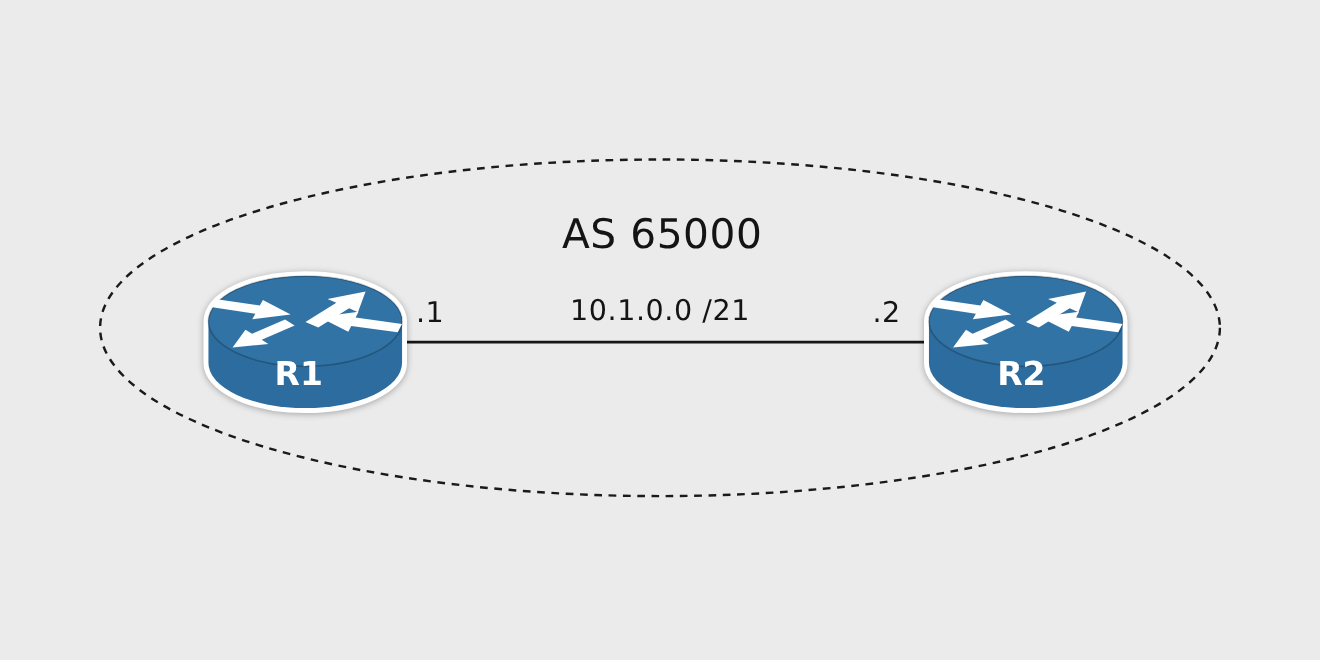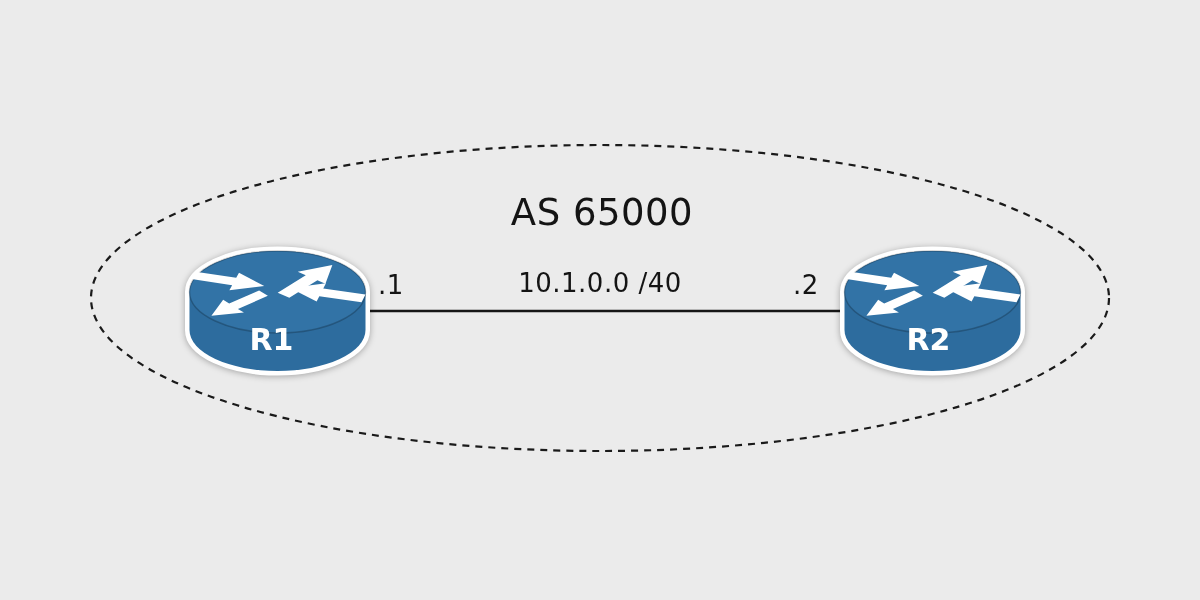--- a/index.html
+++ b/index.html
@@ -109,17 +109,17 @@
         <use class="arrow" href="#arw" transform="translate(-14,6) rotate(140) scale(0.85)"></use>
       </g>
       <text class="rlabel" x="-4" y="350" text-anchor="middle">R2</text>
     </g>
   </svg>
 
   <div class="lbl title" style="left:602px; top:153px;margin-top:38px;">AS 65000</div>
 
   <div class="lbl small" style="left:391px; top:270px;">.1</div>
 
-  <div class="lbl small" style="left:600px; top:268px;">10.1.0.0 /40</div>
+  <div class="lbl small" style="left:600px; top:268px;">10.1.0.0 /21</div>
 
   <div class="lbl small" style="left:806px; top:270px;">.2</div>
 
 </div>
 
 </body></html>

